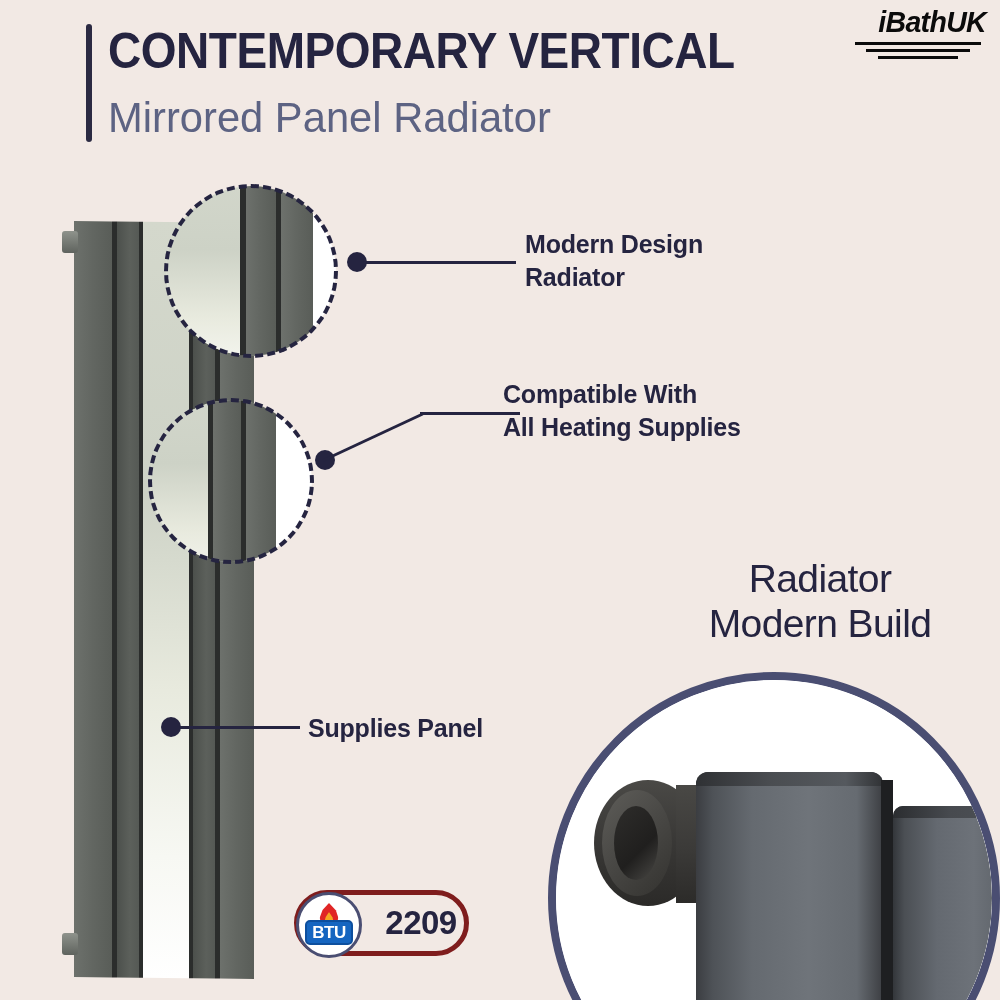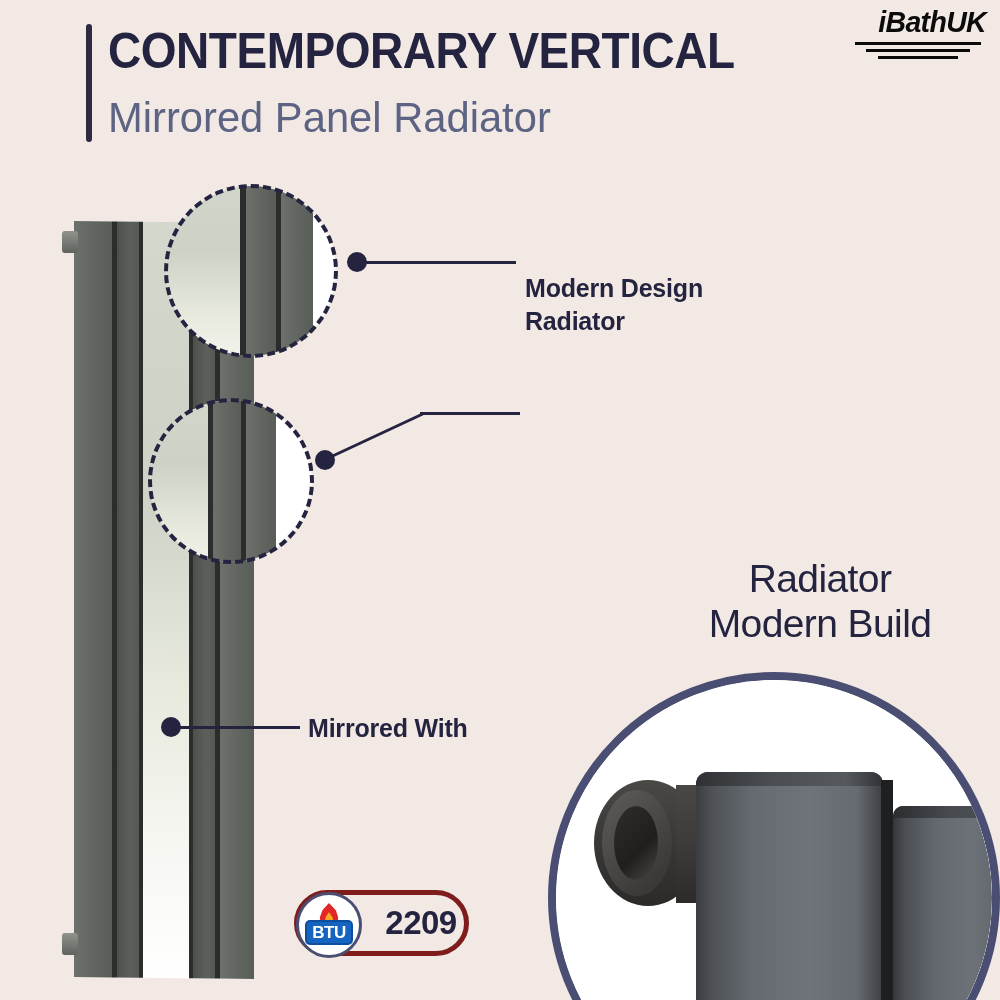--- a/index.html
+++ b/index.html
@@ -282,33 +282,37 @@
       <div class="mag-panel p-gap" style="left:58px;  width:5px;"></div>
       <div class="mag-panel p-dark" style="left:63px;  width:28px;"></div>
       <div class="mag-panel p-gap" style="left:91px;  width:5px;"></div>
       <div class="mag-panel p-dark" style="left:96px;  width:30px;"></div>
     </div>
   </div>
   <div class="mag-ring" id="mag2-ring"></div>
 
   <div class="leader-dot" style="left:347px; top:252px;"></div>
   <div class="leader-line" style="left:364px; top:261px; width:152px;"></div>
-  <div class="callout-text" style="left:525px; top:228px; width:300px;margin-top:44px;">
+  <div class="callout-text" style="left:525px; top:228px; width:300px;">
     <div>Modern Design</div>
     <div>Radiator</div>
   </div>
 
   <div class="leader-dot" style="left:315px; top:450px;"></div>
   <div class="leader-line" style="left:323px; top:459px; width:110px; transform-origin:left center; transform:rotate(-25deg);"></div>
   <div class="leader-line" style="left:420px; top:412px; width:100px;"></div>
+  <div class="callout-text" style="left:503px; top:378px; width:330px;">
+    <div>Compatible With</div>
+    <div>All Heating Supplies</div>
+  </div>
 
   <div class="leader-dot" style="left:161px; top:717px;"></div>
   <div class="leader-line" style="left:178px; top:726px; width:122px;"></div>
   <div class="callout-text" style="left:308px; top:712px; width:260px;">
-    <div>Mirrored With</div>
+    <div>Supplies Panel</div>
   </div>
 
   <div class="premium-text">
     <div>Radiator</div>
     <div>Modern Build</div>
   </div>
 
   <div class="detail-circle">
     <div class="dc-clip">
       <div class="dc-port-outer"></div>

